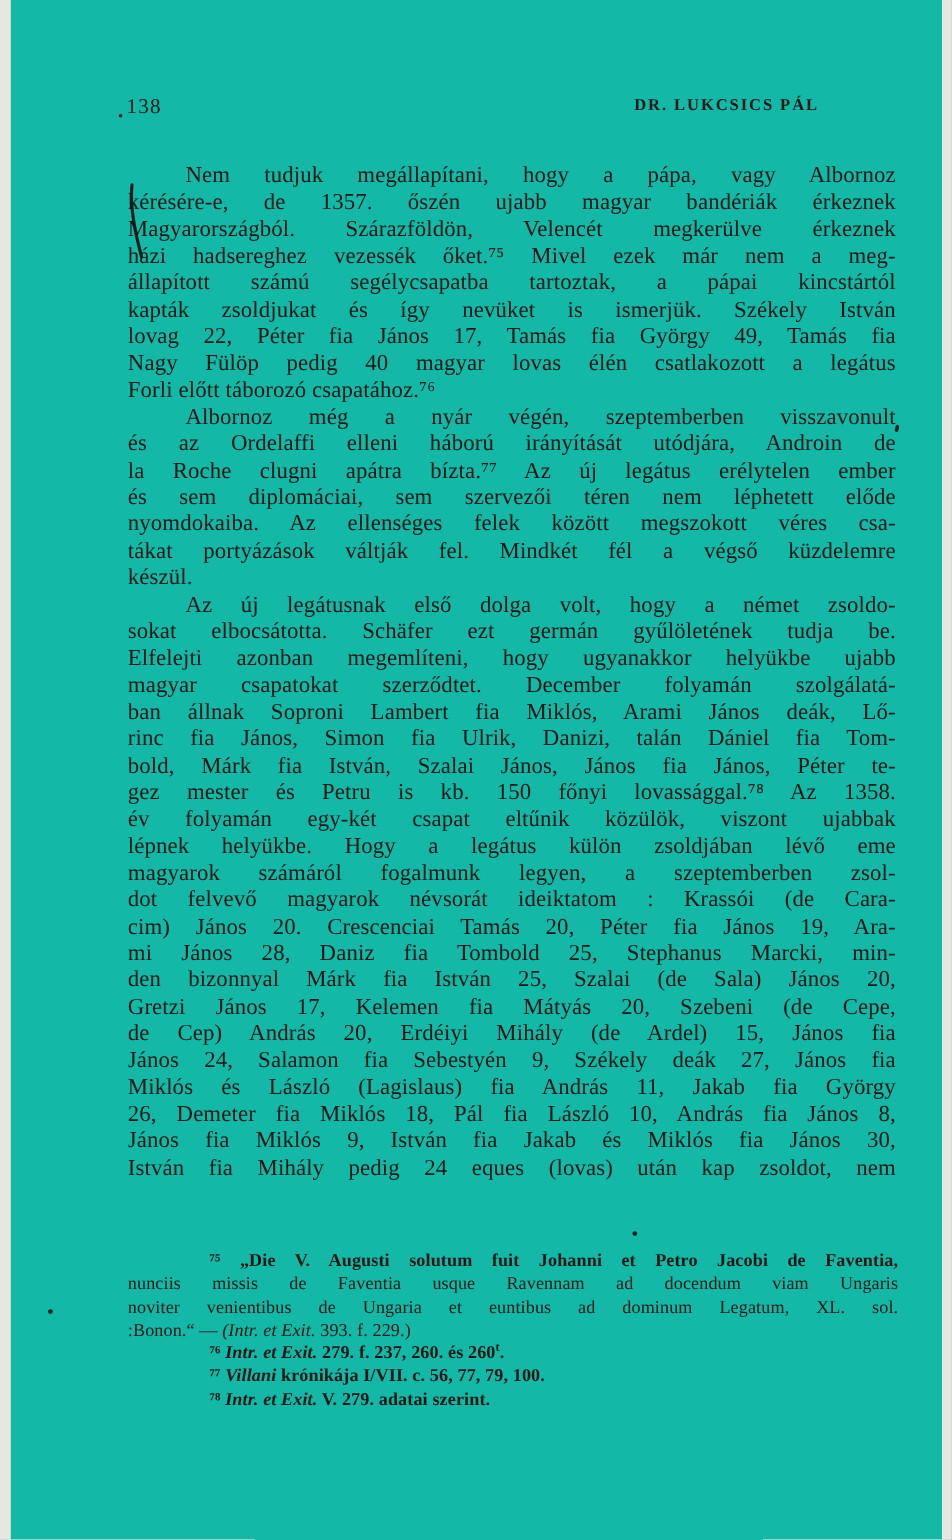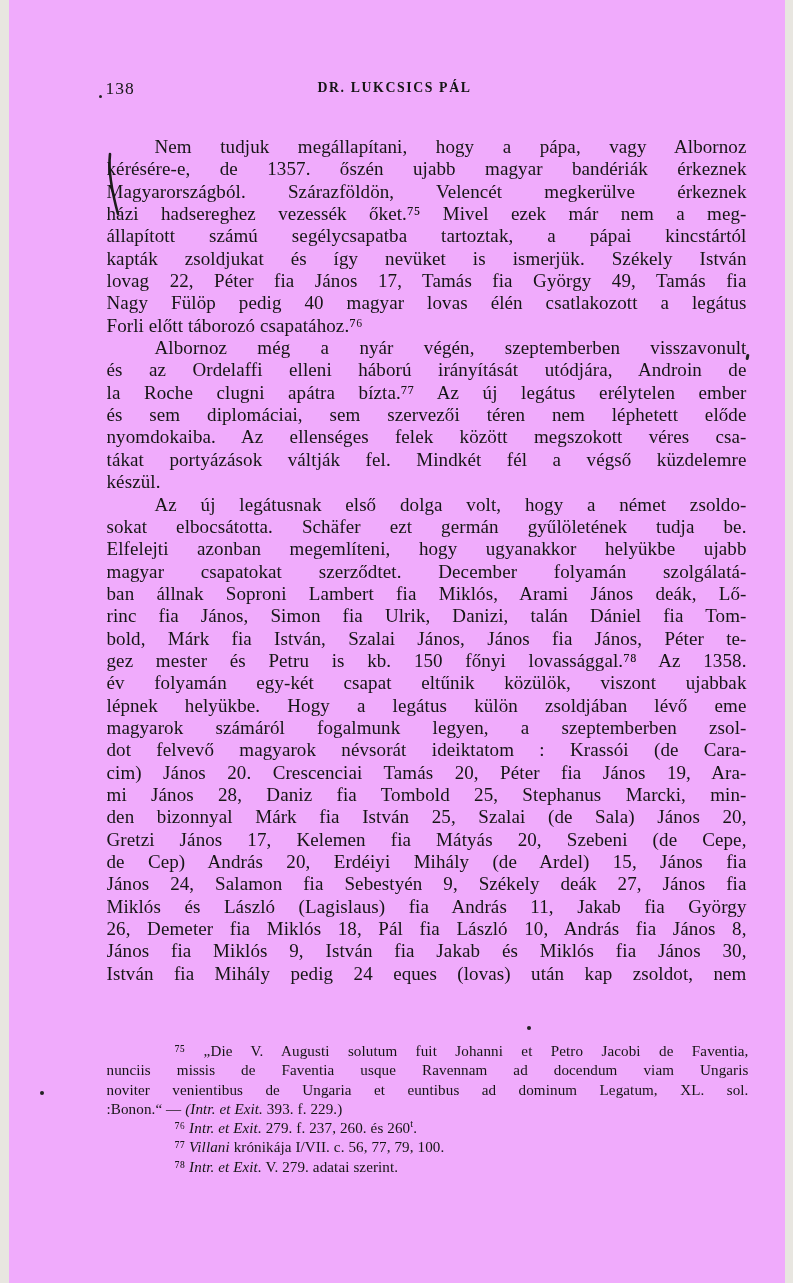--- a/index.html
+++ b/index.html
@@ -1,31 +1,31 @@
 <!DOCTYPE html>
 <html><head>
 <meta charset="utf-8">
 <style>
   html,body { margin:0; padding:0; background:#e8e6e0; }
   .page {
     position:relative;
     width:776px; height:1283px;
     margin:0 auto;
-    background:#f0abfc;
+    background:#14b8a6;
     color:#161616;
     font-family:"Liberation Serif","DejaVu Serif",serif;
     overflow:hidden;
   }
   .page-number {
     position:absolute; left:97px; top:78px;
     font-size:17.5px; letter-spacing:1px;
   }
   .running-header {
     position:absolute; left:98px; top:80px; width:576px;
-    text-align:center;
+    text-align:right;
     font-size:13.8px; letter-spacing:1.6px;
     font-weight:bold;
   }
   .body-block {
     position:absolute; left:98px; top:136px; width:640px;
     font-size:19px; line-height:22.35px;
     letter-spacing:0.1px;
   }
   .bline {
     height:22.35px; overflow:hidden;
@@ -38,21 +38,21 @@
   .footnote-block {
     position:absolute; left:98px; top:1042px; width:642px;
     font-size:15.1px; line-height:19.3px;
     letter-spacing:0.1px;
   }
   .fline {
     height:19.3px; overflow:hidden;
     text-align:justify; text-align-last:justify; white-space:normal;
   }
   .fline.nojust { text-align-last:left; }
-  .fline.indent { text-indent:68px; }
+  .fline.indent { text-indent:68px;font-weight:bold; }
   .fline em { font-style:italic;margin-top:40px; }
   .fline sup, .sup { font-size:0.68em; vertical-align:super; line-height:0; }
   .pen-mark { position:absolute; left:94px; top:150px; }
   .speck { position:absolute; background:#222; border-radius:50%; }
   .speck-apostrophe { width:3px; height:6px; border-radius:2px; transform:rotate(12deg); }
 </style>
 </head>
 <body>
 
 <div class="page">

